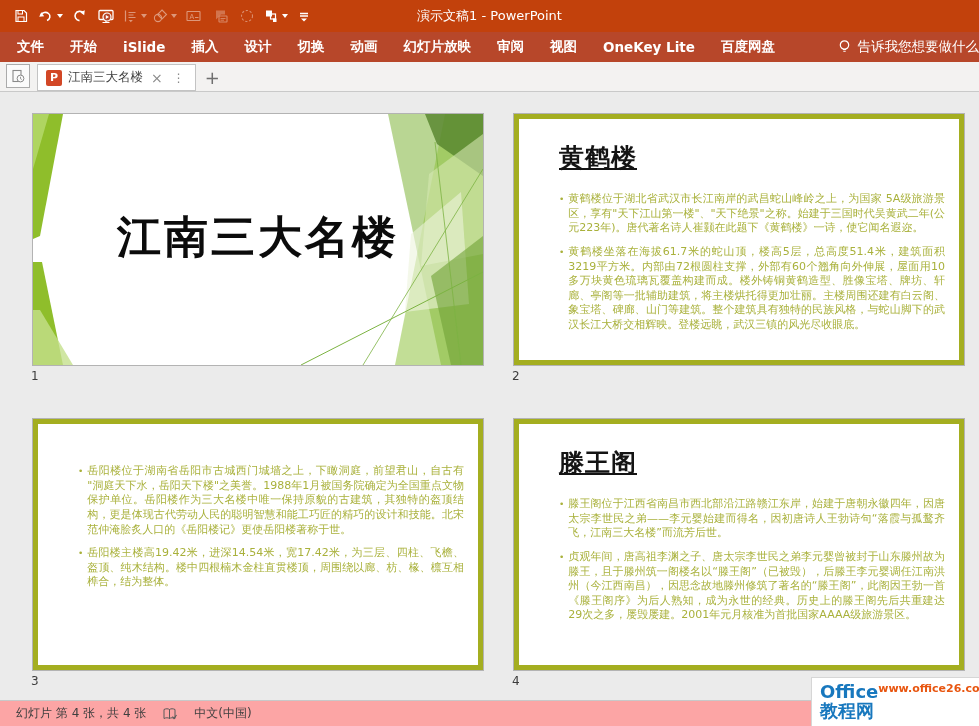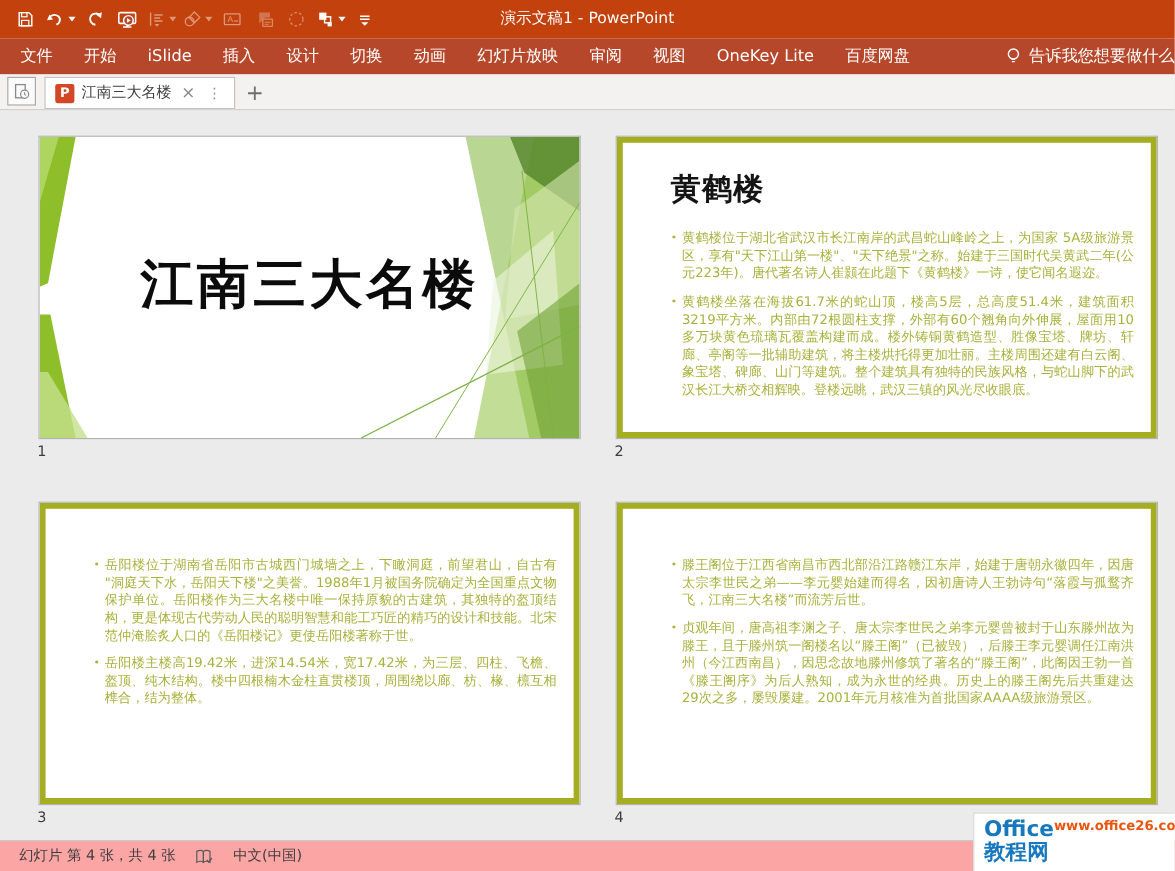--- a/index.html
+++ b/index.html
@@ -11,21 +11,21 @@
   
   .titlebar{position:absolute;top:0;left:0;right:0;height:32px;background:#c2410c;}
   .qat{position:absolute;left:8px;top:0;height:32px;display:flex;align-items:center;gap:1px;}
   .qat .btn{height:26px;min-width:22px;display:flex;align-items:center;justify-content:center;padding:0 2px;}
   .qat svg{display:block;}
   .caret{width:0;height:0;border-left:3.5px solid transparent;border-right:3.5px solid transparent;border-top:4px solid #fff;margin-left:3px;}
   .caret.dim{border-top-color:rgba(255,255,255,.45);}
   .window-title{position:absolute;left:50%;top:0;transform:translateX(-50%);line-height:32px;color:#fff;font-size:13px;white-space:nowrap;}
   
   .ribbon-tabs{position:absolute;top:32px;left:0;right:0;height:30px;background:#B7472A;display:flex;align-items:stretch;color:#fff;font-size:13.5px;padding-left:4px;}
-  .rtab{display:flex;align-items:center;padding:0 13px;white-space:nowrap;cursor:default;}
+  .rtab{display:flex;align-items:center;padding:0 13px;white-space:nowrap;cursor:default;font-weight:bold;}
   .tellme{margin-left:auto;display:flex;align-items:center;gap:7px;white-space:nowrap;padding-left:8px;flex:none;}
   
   .tabbar{position:absolute;top:62px;left:0;right:0;height:30px;background:#F3F2F1;border-bottom:1px solid #C9C9C9;box-sizing:border-box;display:flex;align-items:flex-end;padding-left:6px;}
   .session-btn{width:22px;height:22px;border:1px solid #ABABAB;background:#FBFBFB;margin:0 7px 3px 0;display:flex;align-items:center;justify-content:center;}
   .doc-tab{height:27px;background:#FFFFFF;border:1px solid #C3C3C3;box-sizing:border-box;display:flex;align-items:center;padding:0 8px;gap:6px;font-size:12.5px;color:#3F3F3F;}
   .ppt-icon{width:16px;height:16px;background:#D24726;color:#fff;font-weight:bold;font-size:11px;display:flex;align-items:center;justify-content:center;border-radius:2px;flex:none;}
   .tab-close{color:#8A8A8A;font-size:14px;padding:0 2px;}
   .tab-menu{color:#8A8A8A;font-size:12px;padding:0 2px;letter-spacing:0;}
   .new-tab{color:#6F6F6F;font-size:18px;padding:0 9px;line-height:27px;}
   
@@ -34,21 +34,21 @@
   #slide1{left:32px;top:21px;} #slide2{left:513px;top:21px;}
   #slide3{left:32px;top:326px;} #slide4{left:513px;top:326px;}
   .slide-num{position:absolute;font-size:12px;color:#3C3C3C;}
   #num1{left:31px;top:277px;} #num2{left:512px;top:277px;}
   #num3{left:31px;top:582px;} #num4{left:512px;top:582px;}
   .ts-art{position:absolute;inset:0;}
   .ts-title{position:absolute;inset:0;display:flex;align-items:center;justify-content:center;
     font-family:"DejaVu Serif","Liberation Serif",serif;font-size:44px;font-weight:700;color:#0B0B0B;letter-spacing:3px;padding-bottom:4px;}
   .frame{position:absolute;inset:0;border:5px solid #A4AE20;}
   .cs-content{position:absolute;inset:5px;padding:22px 14px 0 40px;box-sizing:border-box;overflow:hidden;}
-  .cs-title{font-family:"DejaVu Serif","Liberation Serif",serif;font-size:25px;font-weight:600;color:#141414;letter-spacing:1px;}
+  .cs-title{font-family:"DejaVu Serif","Liberation Serif",serif;font-size:25px;font-weight:600;color:#141414;letter-spacing:1px;text-decoration:underline;}
   .cs-body{margin-top:18px;}
   .bullet{display:flex;color:#A9B13B;font-size:11px;line-height:1.33;margin-bottom:9px;text-align:justify;}
   .bdot{flex:none;margin-right:4px;font-size:9px;padding-top:2px;}
   
   .statusbar{position:absolute;top:700px;left:0;right:0;height:26px;background:#fca5a5;border-top:1px solid #C8C8C8;box-sizing:border-box;display:flex;align-items:center;font-size:12px;color:#3F3F3F;padding-left:8px;}
   .sb-item{padding:0 8px;display:flex;align-items:center;gap:4px;}
   
   .watermark{position:absolute;right:0;bottom:0;width:168px;height:49px;background:#fff;border:1px solid #D6D6D6;border-right:none;border-bottom:none;z-index:9;display:flex;align-items:center;padding-left:4px;box-sizing:border-box;gap:4px;}
   .wm-text{display:flex;flex-direction:row;line-height:1.05;}
   .wm-brand{font-size:18px;font-weight:bold;color:#1878BE;letter-spacing:0;}
@@ -230,20 +230,21 @@
           <span>岳阳楼主楼高19.42米，进深14.54米，宽17.42米，为三层、四柱、飞檐、盔顶、纯木结构。楼中四根楠木金柱直贯楼顶，周围绕以廊、枋、椽、檩互相榫合，结为整体。</span>
         </div>
       </div>
     </div>
   </div>
   <div class="slide-num" id="num3">3</div>
 
   <div class="slide-card" id="slide4">
     <div class="frame"></div>
     <div class="cs-content">
+      <div class="cs-title">滕王阁</div>
       <div class="cs-body">
         <div class="bullet">
           <span class="bdot">•</span>
           <span>滕王阁位于江西省南昌市西北部沿江路赣江东岸，始建于唐朝永徽四年，因唐太宗李世民之弟——李元婴始建而得名，因初唐诗人王勃诗句“落霞与孤鹜齐飞，江南三大名楼”而流芳后世。</span>
         </div>
         <div class="bullet">
           <span class="bdot">•</span>
           <span>贞观年间，唐高祖李渊之子、唐太宗李世民之弟李元婴曾被封于山东滕州故为滕王，且于滕州筑一阁楼名以“滕王阁”（已被毁），后滕王李元婴调任江南洪州（今江西南昌），因思念故地滕州修筑了著名的“滕王阁”，此阁因王勃一首《滕王阁序》为后人熟知，成为永世的经典。历史上的滕王阁先后共重建达29次之多，屡毁屡建。2001年元月核准为首批国家AAAA级旅游景区。</span>
         </div>
       </div>

